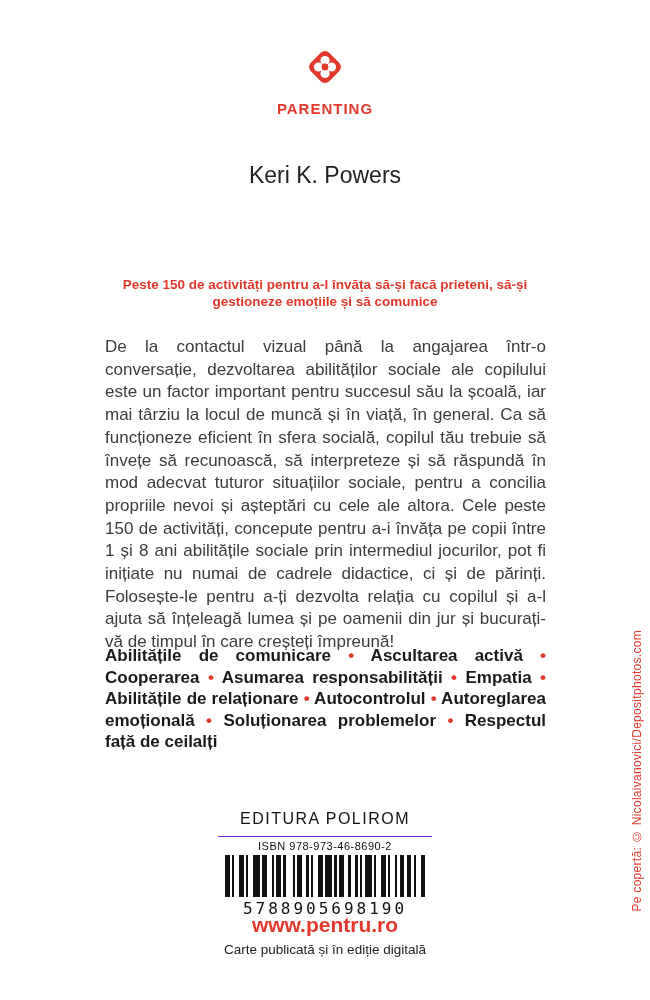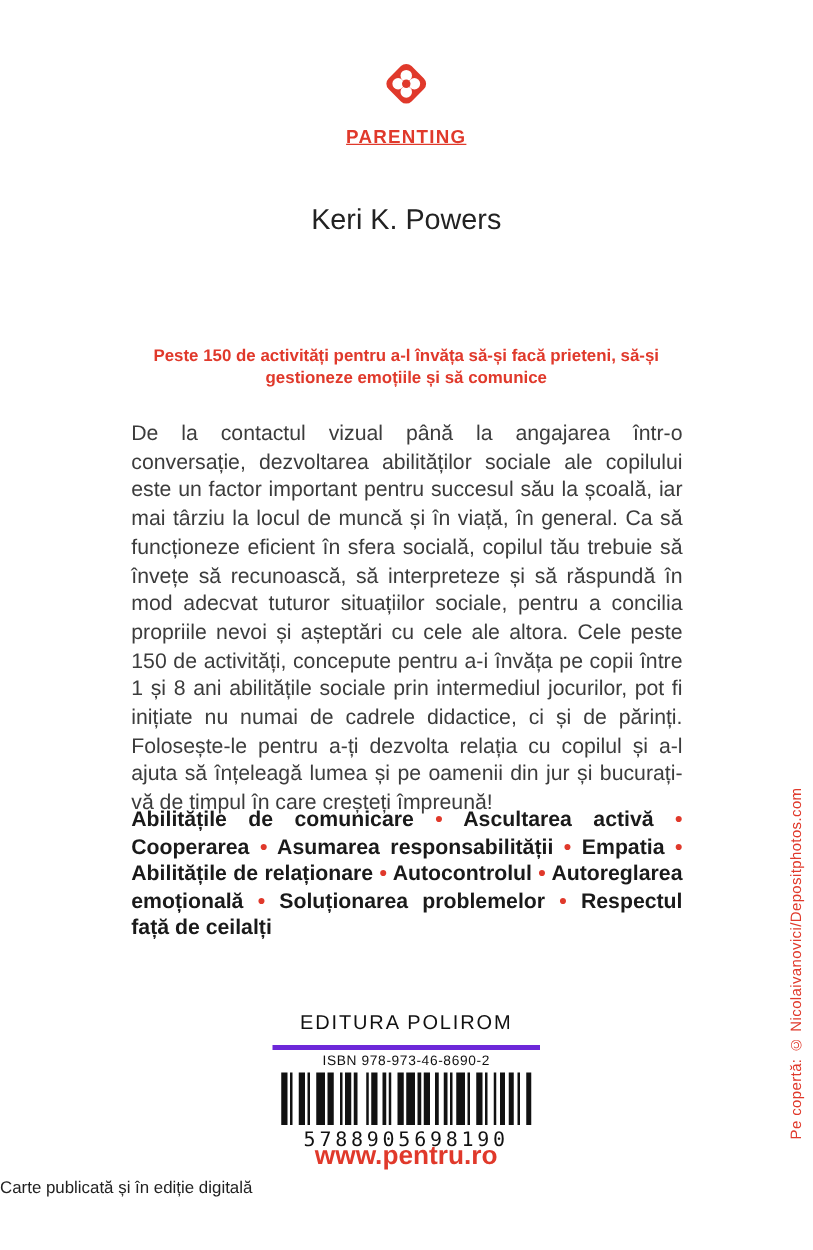--- a/index.html
+++ b/index.html
@@ -12,51 +12,51 @@
   body{
     background:#ffffff;
     font-family:"Liberation Sans", sans-serif;
     color:#333;
     position:relative;
     overflow:hidden;
   }
   .cover{position:relative;width:650px;height:1000px;background:#fff;}
 
   .logo-wrap{position:absolute;top:46px;left:0;width:100%;text-align:center;}
-  .series-label{margin-top:8px;color:var(--accent);font-weight:bold;font-size:15px;letter-spacing:1px;text-decoration:underline;}
+  .series-label{margin-top:8px;color:var(--accent);font-weight:bold;font-size:15px;letter-spacing:1px;}
 
   .author{position:absolute;top:162px;left:0;width:100%;text-align:center;font-size:23px;color:#222;}
 
   .title{position:absolute;top:207px;left:0;width:100%;text-align:center;
     font-size:26px;line-height:33px;color:var(--title-gray);font-weight:500;letter-spacing:.3px;}
 
   .subtitle{position:absolute;top:276px;left:50%;transform:translateX(-50%);width:446px;
     text-align:center;font-size:13.5px;line-height:17px;font-weight:bold;color:var(--accent);}
 
   .body-text{position:absolute;top:336px;left:105px;width:441px;
     font-size:17px;line-height:22.7px;text-align:justify;color:var(--body-text);}
 
   .keywords{position:absolute;top:645px;left:105px;width:441px;
     font-size:17px;line-height:21.6px;text-align:justify;font-weight:bold;color:#1a1a1a;}
   .kw-bullet{color:var(--accent);}
 
   .publisher-name{position:absolute;top:810px;left:0;width:100%;text-align:center;
     font-weight:normal;font-size:16px;letter-spacing:1.5px;color:#111;}
 
   .barcode-box{position:absolute;top:836px;left:50%;transform:translateX(-50%);
-    width:214px;border-top:4px solid #6d28d9;padding-top:3px;text-align:center;background:#fff;}
+    width:214px;border-top:1px solid #6d28d9;padding-top:3px;text-align:center;background:#fff;}
   .isbn{font-size:11px;color:#111;letter-spacing:.5px;}
   .bars{display:flex;height:42px;width:200px;margin:3px auto 0;}
   .bars .bar{background:#111;}
   .bars .gap{background:transparent;}
   .digits{font-family:"DejaVu Sans Mono", monospace;font-size:16px;letter-spacing:3px;color:#111;margin-top:2px;}
 
   .website{position:absolute;top:913px;left:0;width:100%;text-align:center;
     font-weight:bold;font-size:21px;color:var(--accent);}
-  .digital-note{position:absolute;top:942px;left:0;width:100%;text-align:left;font-size:13.5px;color:#222;}
+  .digital-note{position:absolute;top:942px;left:0;width:100%;text-align:center;font-size:13.5px;color:#222;}
 
   .credit{position:absolute;right:6px;bottom:88px;
     writing-mode:vertical-rl;transform:rotate(180deg);
     font-size:12px;color:var(--accent);letter-spacing:.3px;}
 </style>
 </head>
 <body>
 
 <div class="cover">
 

